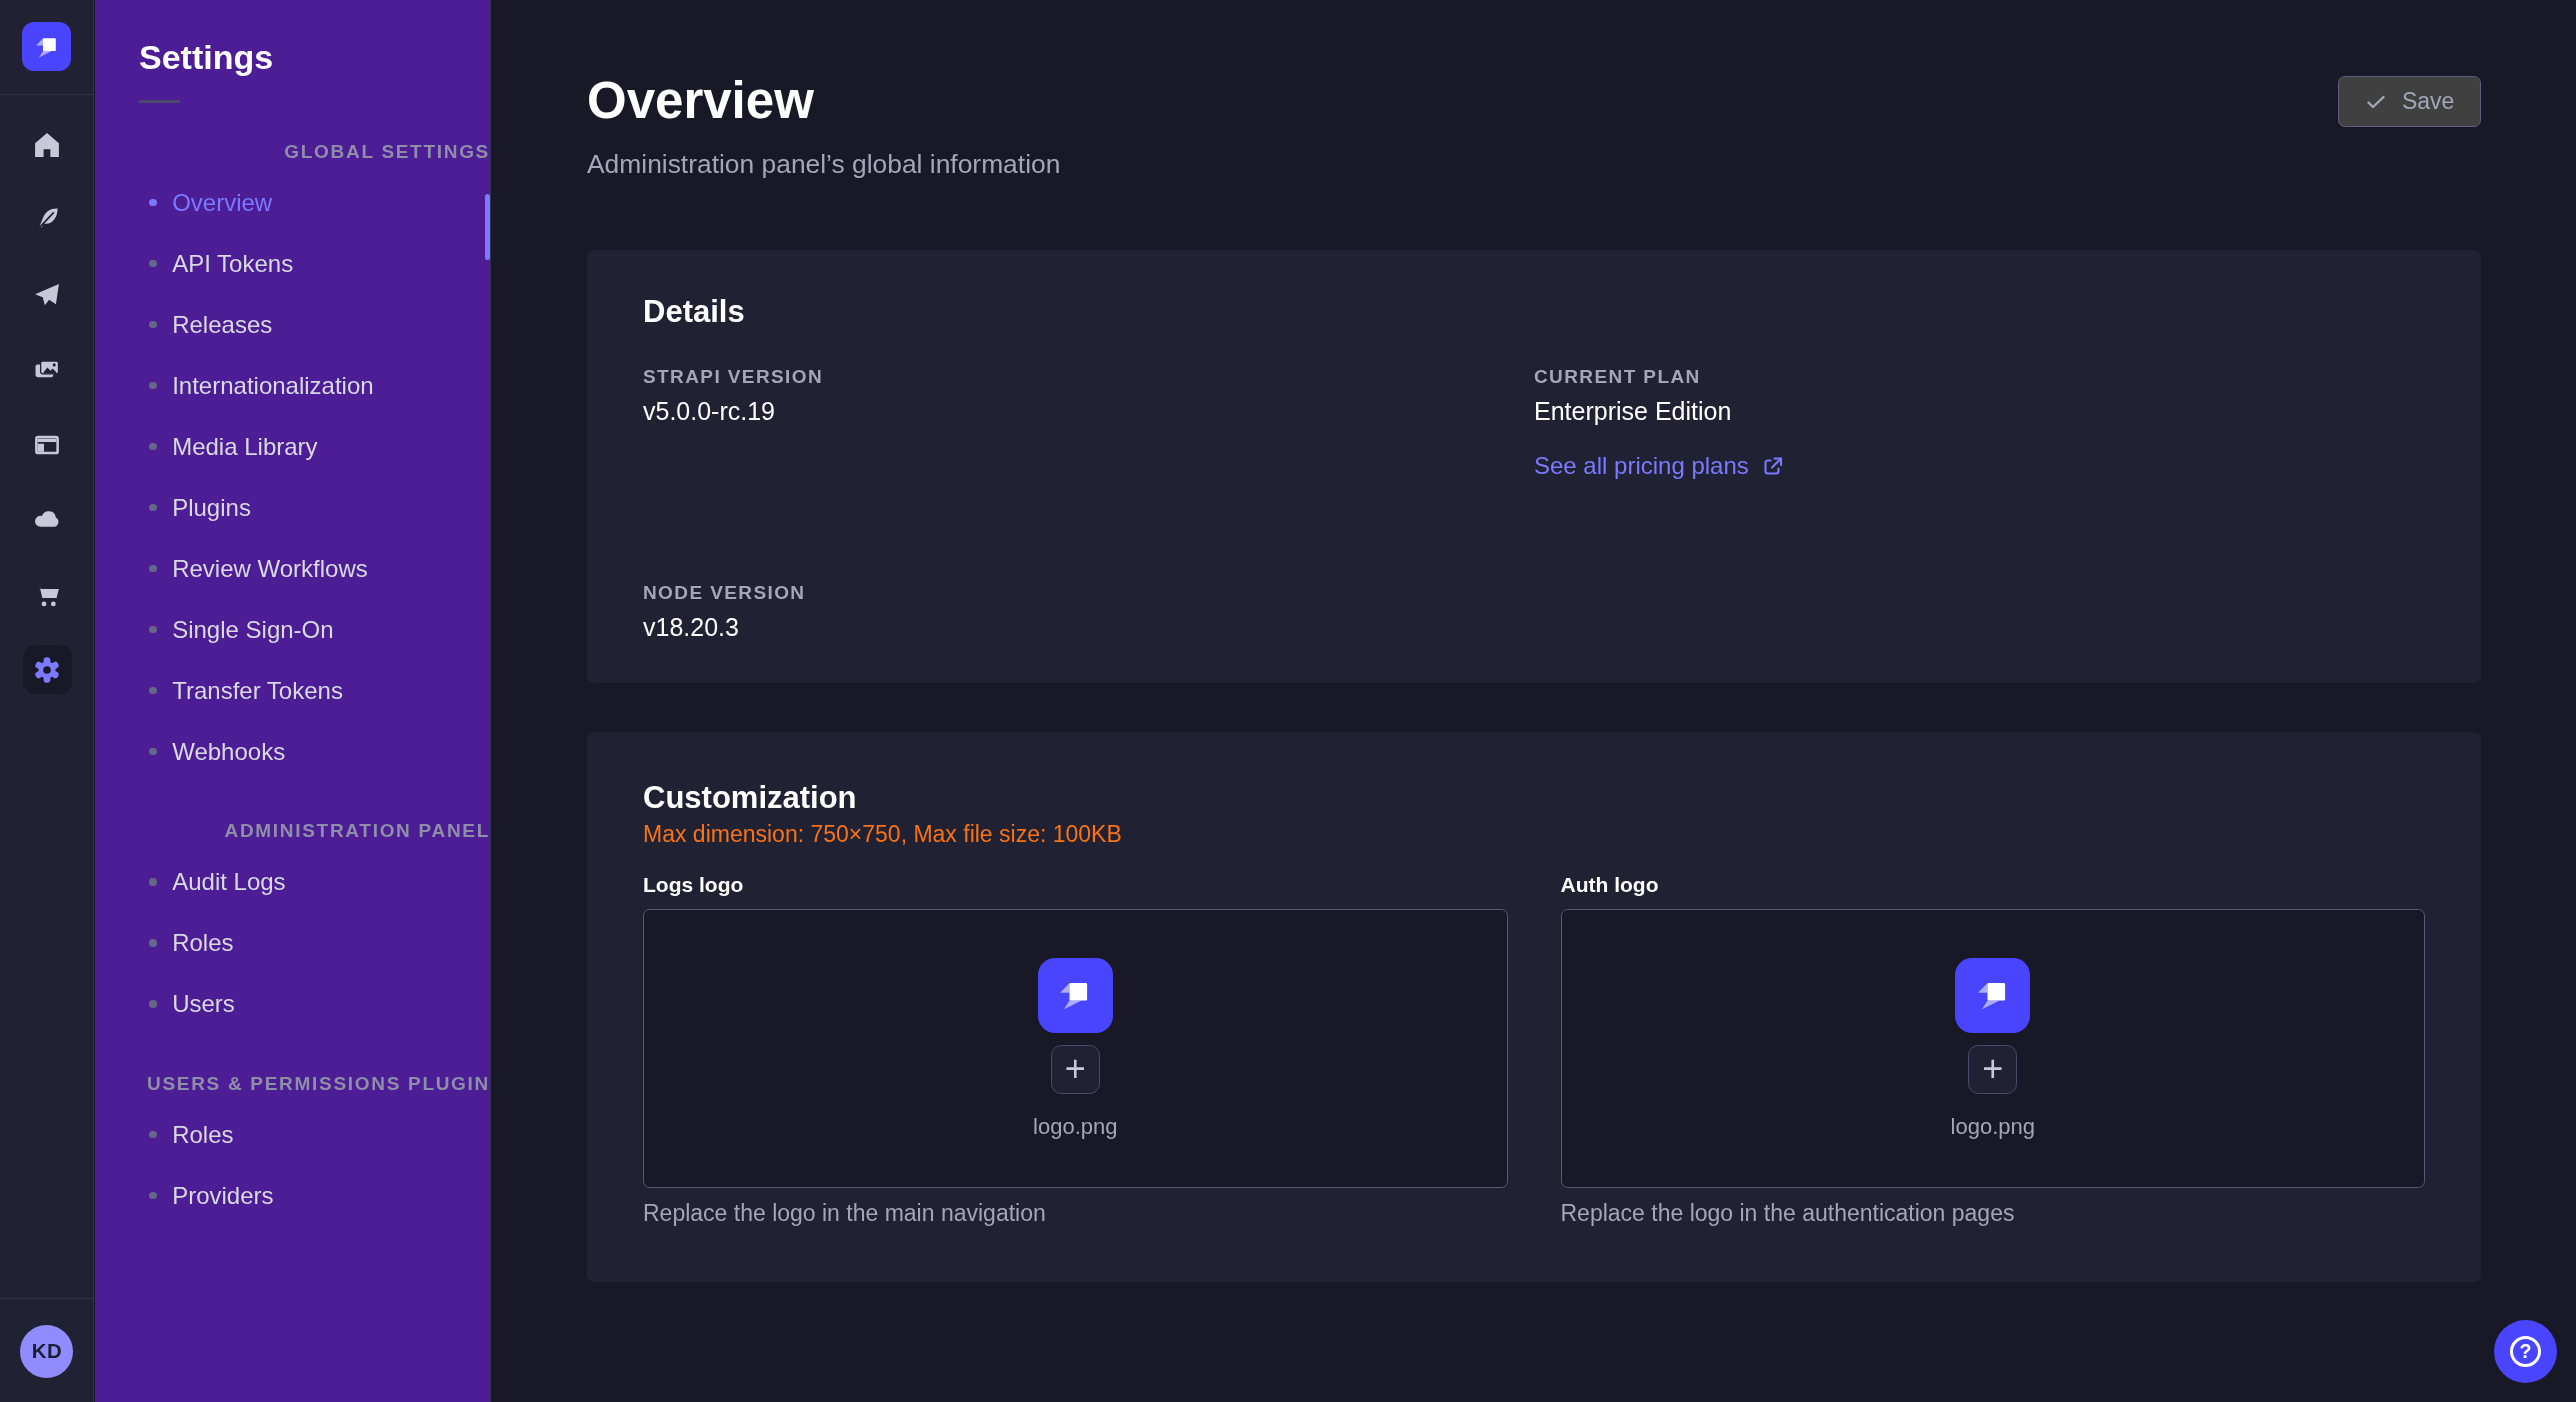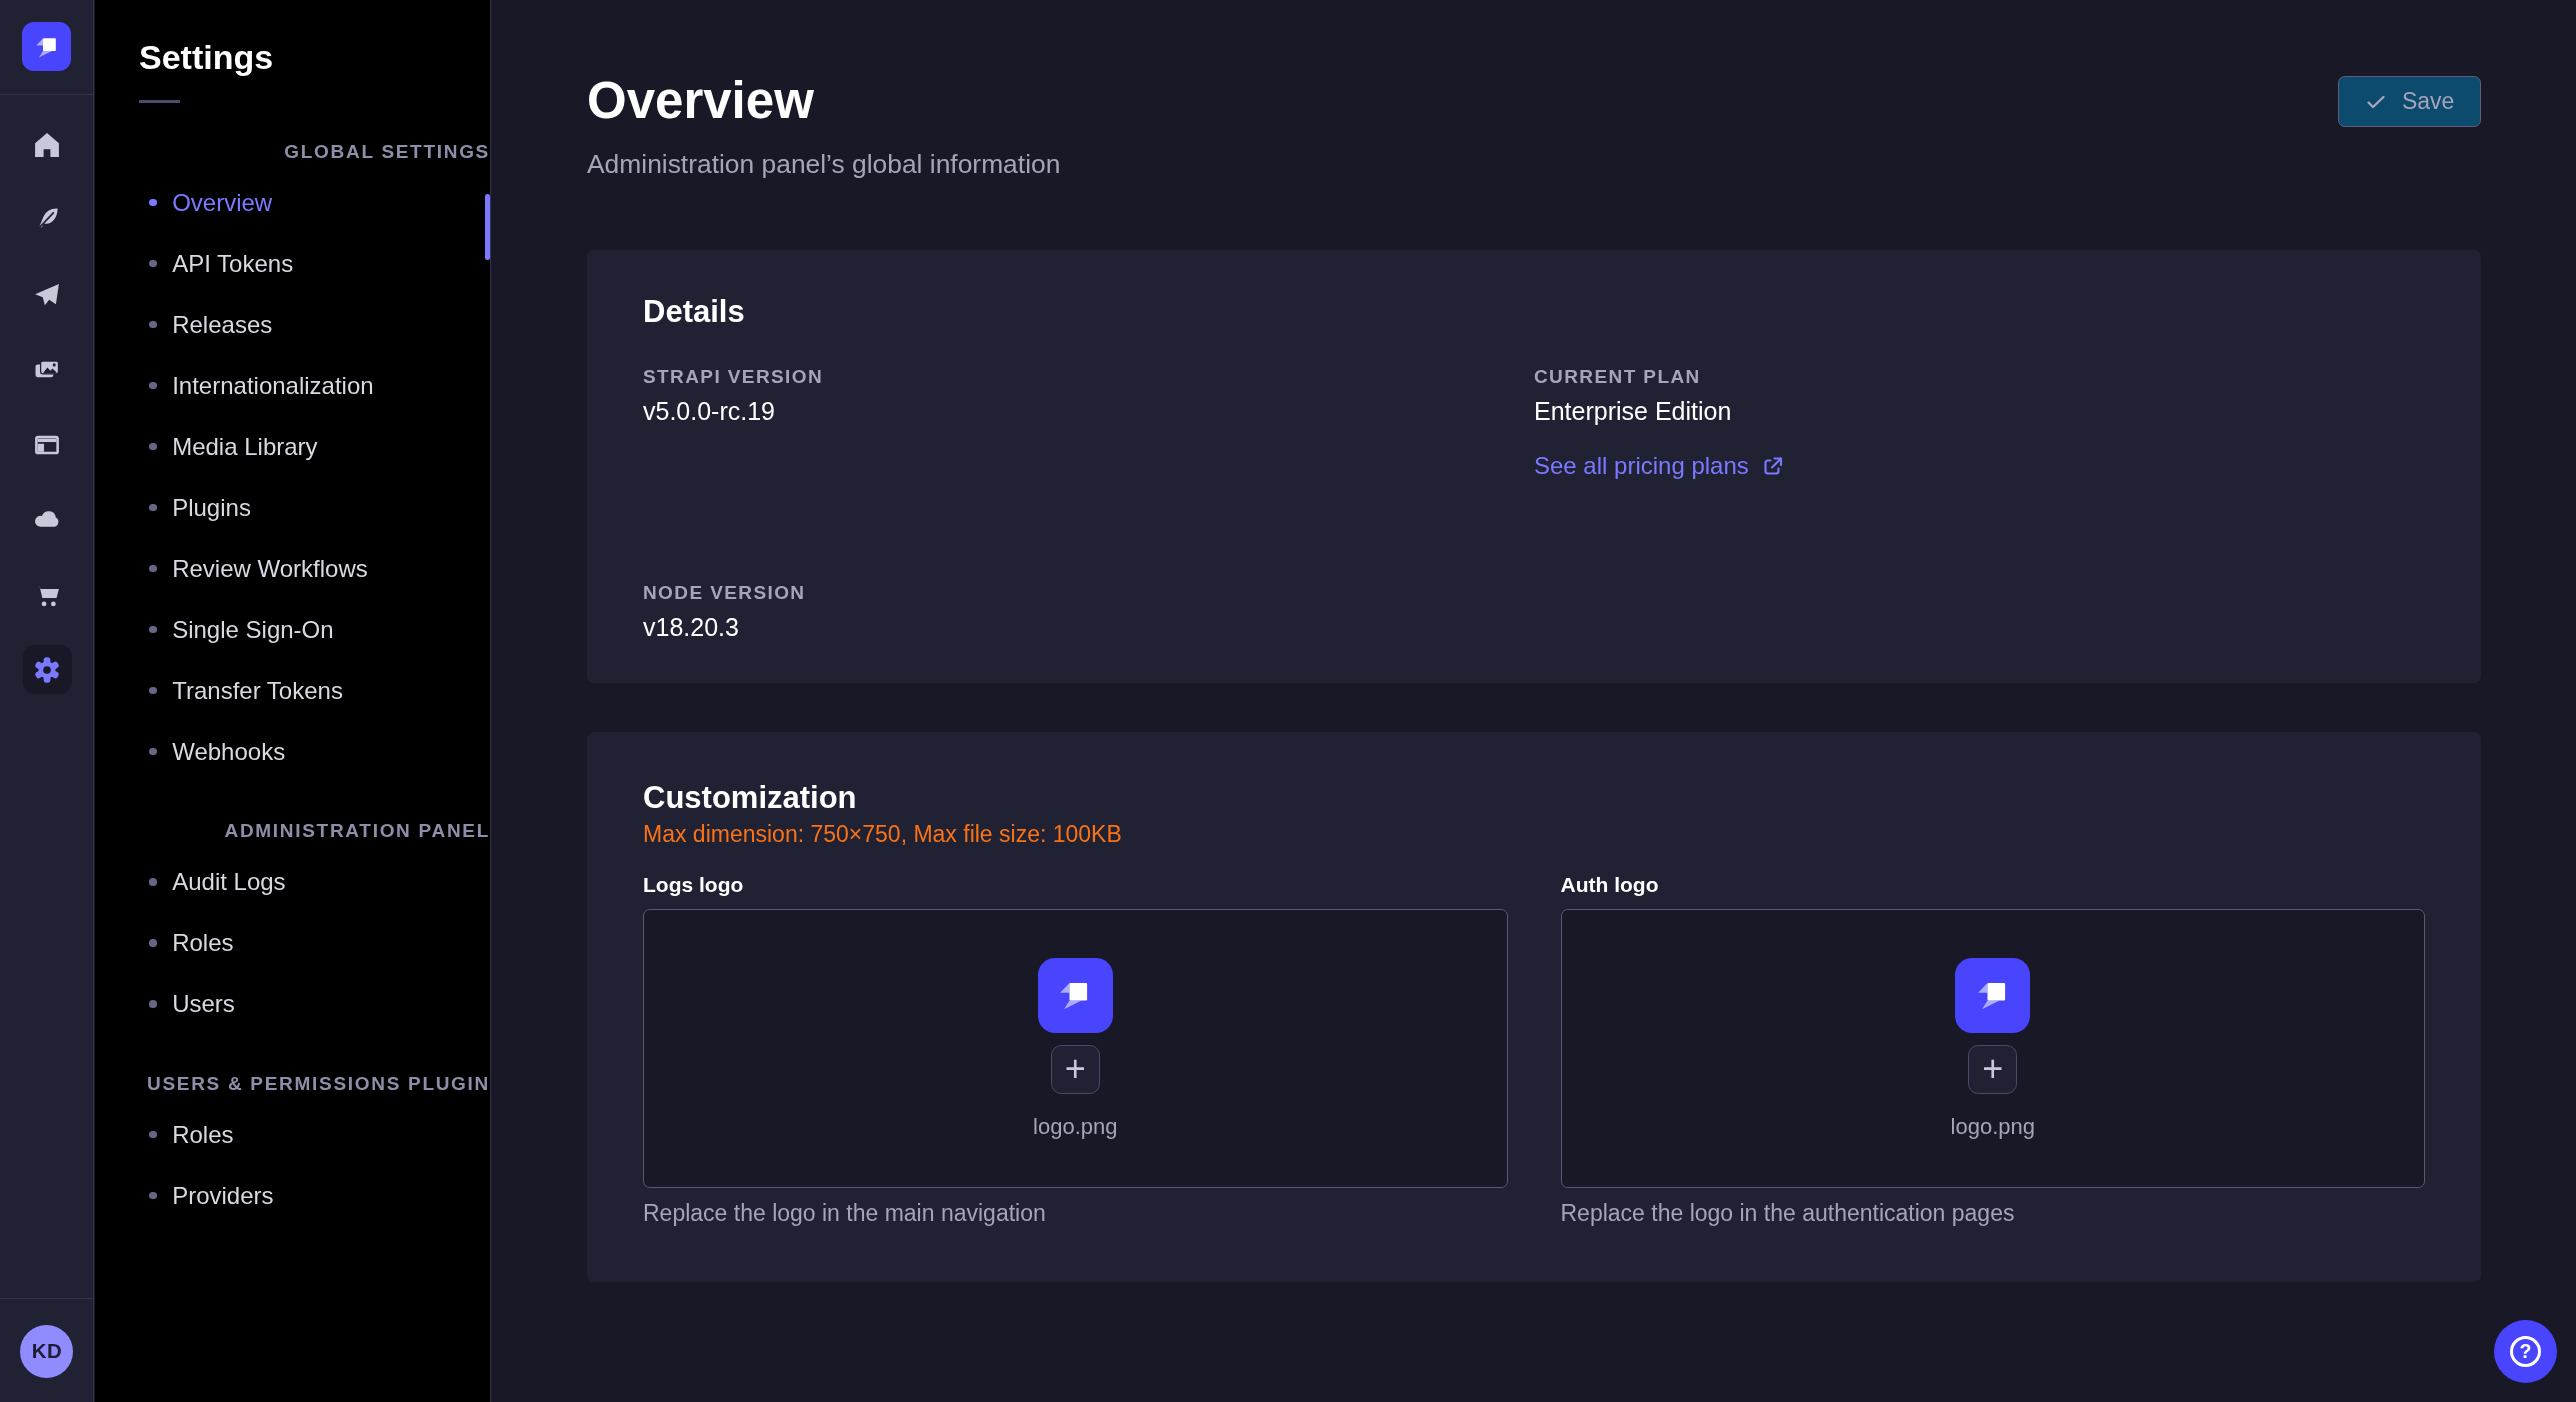--- a/index.html
+++ b/index.html
@@ -17,42 +17,42 @@
   .rail-btn svg { width:34px; height:34px; }
   .rail-gear-tile { width:49px; height:49px; border-radius:12px; background:#181826;
     display:flex; align-items:center; justify-content:center; }
   .rail-div-bottom { position:absolute; left:0; top:1298px; width:100%; border-top:0.9px solid #32324d; }
   .avatar { position:absolute; left:20.4px; top:1325px; width:53px; height:53px; border-radius:50%;
     background:#908cff; color:#1d1d34; font-weight:700; font-size:20.4px;
     display:flex; align-items:center; justify-content:center; cursor:pointer; letter-spacing:0.4px; }
 
   
   .subnav { position:absolute; left:95px; top:0; width:396px; height:1402px;
-    background:#000000; border-right:0.9px solid #32324d; padding:37px 0 0 44px; }
+    background:#4c1d95; border-right:0.9px solid #32324d; padding:37px 0 0 44px; }
   .subnav-title { color:#ffffff; font-size:34px; font-weight:700; line-height:41px; }
   .subnav-rule { width:41px; height:2.6px; background:#4a4a6a; margin-top:22px; border:none; }
   .nav-section { margin-top:37px;text-align:right; }
   .nav-section-label { color:#8e8ea9; font-size:19px; font-weight:700; letter-spacing:1.7px;
     text-transform:uppercase; line-height:24px; }
   .nav-list { list-style:none; margin-top:8.5px; }
   .nav-item { height:61px; display:flex; align-items:center; cursor:pointer; }
   .dot { width:7.7px; height:7.7px; border-radius:50%; background:#666687; margin-left:10.2px; flex:none; }
   .nav-label { color:#d9d9e3; font-size:24px; margin-left:15.3px; white-space:nowrap; }
   .nav-item.active .dot { background:#7b79ff; }
   .nav-item.active .nav-label { color:#7b79ff; }
   .scroll-indicator { position:absolute; right:0; top:194px; width:5.1px; height:66px;
     background:#7b79ff; border-radius:2.6px; cursor:pointer; }
 
   
   .main { position:absolute; left:492px; top:0; right:0; height:1402px; background:#181826;
     padding:73px 95px 0 95px; }
   .page-title { color:#ffffff; font-size:51px; font-weight:700; line-height:55px; }
   .page-subtitle { color:#a5a5ba; font-size:26.4px; margin-top:20px; line-height:32px; }
   .save-btn { position:absolute; top:76px; right:95px; height:51px; padding:0 25.6px;
-    background:#0c4a6e; border:0.9px solid #5e5e7e; border-radius:6.8px;
+    background:#404040; border:0.9px solid #5e5e7e; border-radius:6.8px;
     display:flex; align-items:center; gap:13.6px; cursor:pointer; }
   .save-btn span { color:#a5a5ba; font-size:23px; }
 
   .card { background:#212134; border-radius:6.8px; }
   .details-card { margin-top:70px; padding:43px 56px 41px; }
   .card-h { color:#ffffff; font-size:31px; font-weight:600; line-height:37px; }
   .fields { display:grid; grid-template-columns:1fr 1fr; row-gap:102px; margin-top:36px; }
   .field-label { color:#a5a5ba; font-size:19px; font-weight:700; letter-spacing:1.4px;
     text-transform:uppercase; line-height:22px; }
   .field-value { color:#ffffff; font-size:25px; margin-top:8.5px; line-height:29px; }

